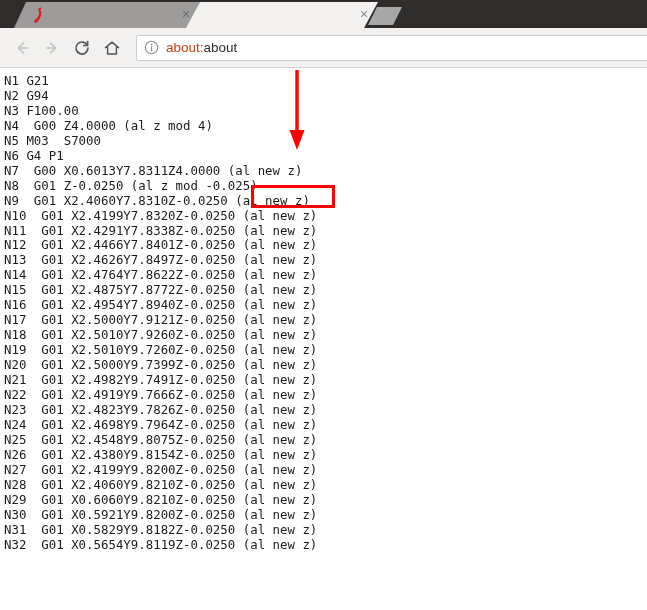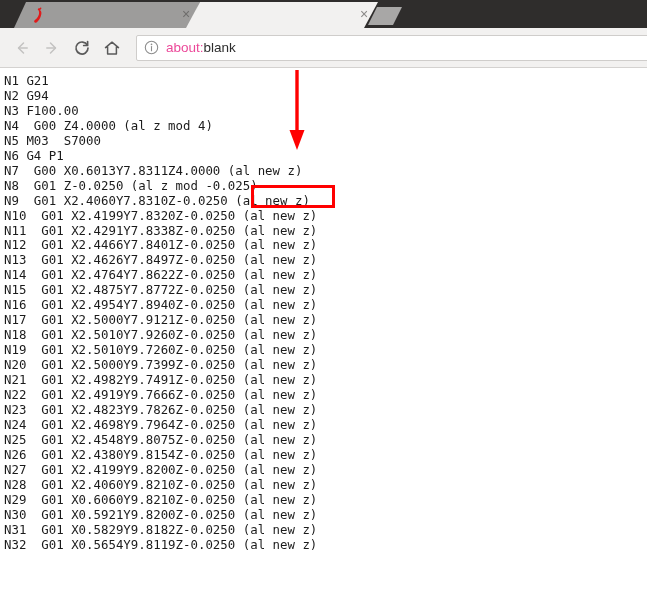--- a/index.html
+++ b/index.html
@@ -154,21 +154,21 @@
     height: 17px;
     margin-right: 6px;
     display: block;
   }
   .omnibox-url {
     font-size: 13.5px;
     color: #2d2d2d;
     white-space: nowrap;
     overflow: hidden;
   }
-  .omnibox-url .scheme { color: #ec4899; }
+  .omnibox-url .scheme { color: #c2410c; }
 
   
   .page-content {
     position: relative;
     background: #ffffff;
     height: 483px;
     overflow: hidden;
   }
   .gcode {
     margin: 0;
@@ -253,21 +253,21 @@
     </div>
 
     <div class="omnibox">
       <span class="omnibox-icon">
         <svg width="17" height="17" viewBox="0 0 17 17">
           <circle cx="8.5" cy="8.5" r="6.2" fill="none" stroke="#8d8d8d" stroke-width="1.1"></circle>
           <circle cx="8.5" cy="5.3" r=".85" fill="#8d8d8d"></circle>
           <path d="M8.5 7.5v4.3" stroke="#8d8d8d" stroke-width="1.1" stroke-linecap="round"></path>
         </svg>
       </span>
-      <span class="omnibox-url"><span class="scheme">about:</span><span>blank</span></span>
+      <span class="omnibox-url"><span class="scheme">about:</span><span>about</span></span>
     </div>
   </div>
 
   <div class="page-content">
     <pre class="gcode">N1 G21
 N2 G94
 N3 F100.00
 N4  G00 Z4.0000 (al z mod 4)
 N5 M03  S7000
 N6 G4 P1

